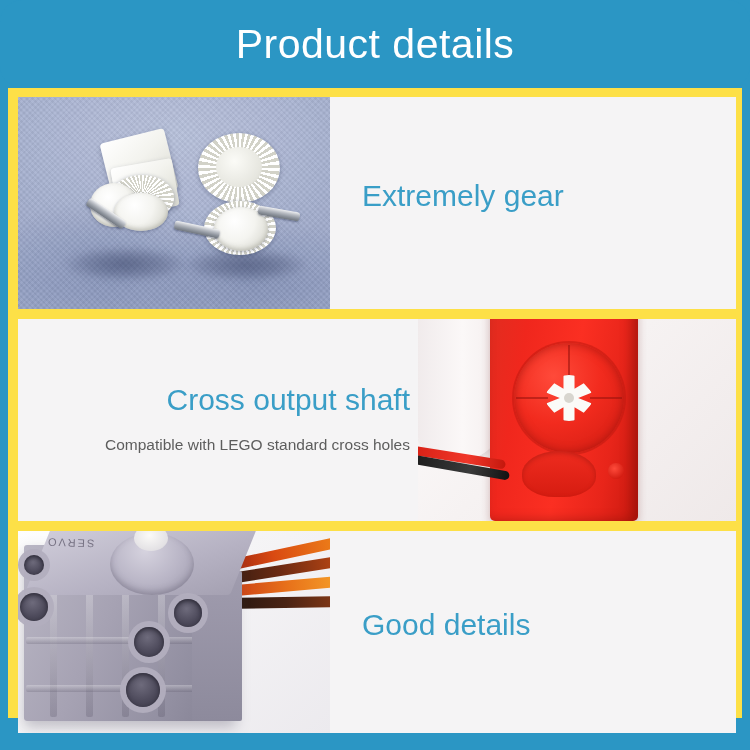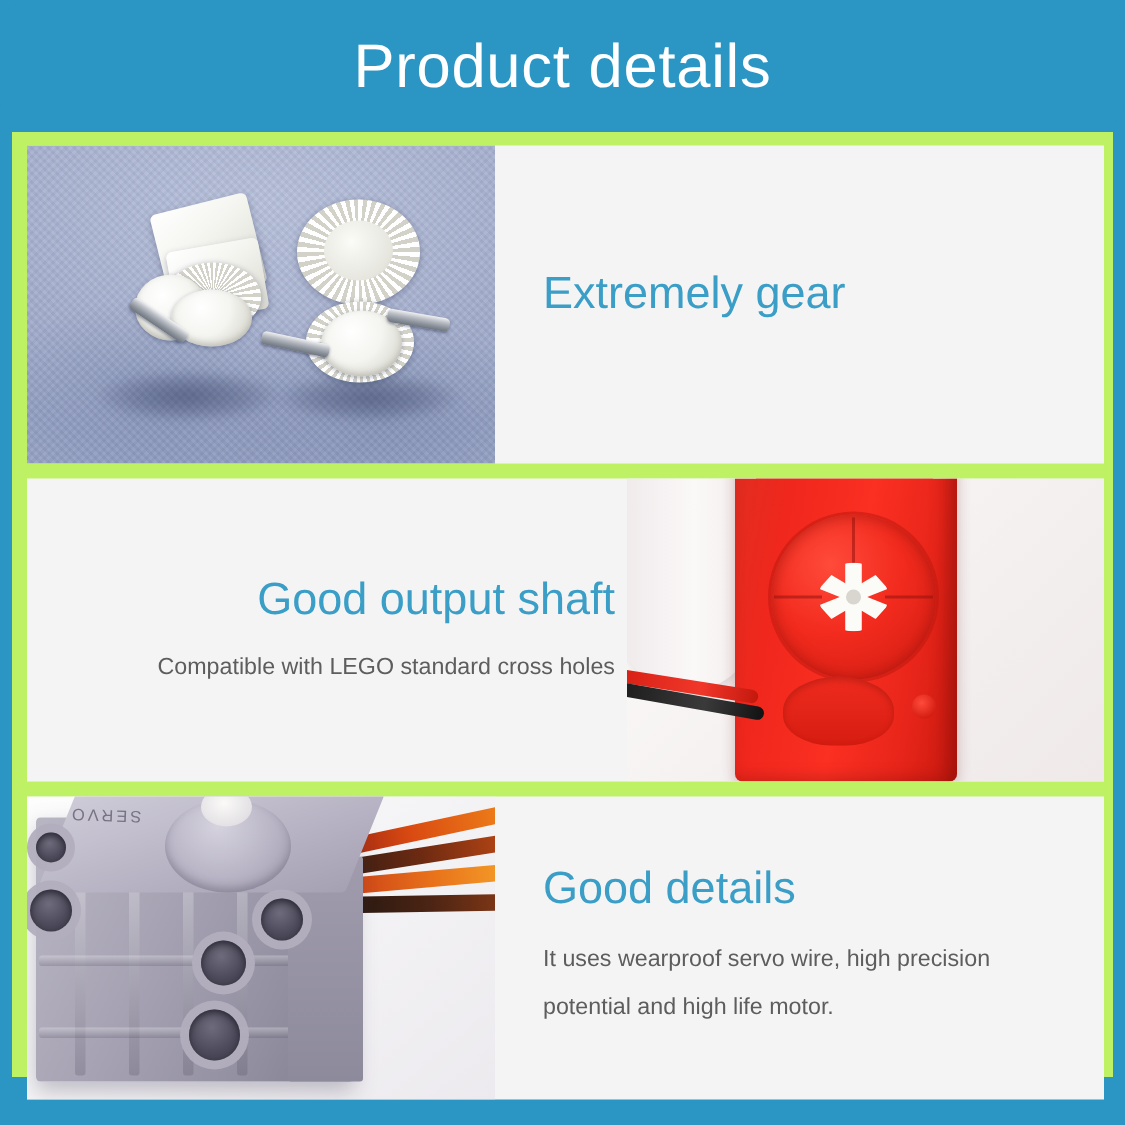--- a/index.html
+++ b/index.html
@@ -43,21 +43,21 @@
     line-height: 1;
   }
 
   
   .frame {
     position: absolute;
     left: 8px;
     top: 88px;
     width: 734px;
     height: 630px;
-    background: #bef264;
+    background: #fde047;
     box-sizing: border-box;
     padding: 9px 6px 9px 10px;
   }
 
   .rows {
     position: relative;
     width: 718px;
     height: 636px;
   }
 
@@ -398,21 +398,21 @@
         </div>
 
         <div class="text-col right-side">
           <h2 class="feature-title">Extremely gear</h2>
         </div>
       </div>
 
       <div class="row row-2">
 
         <div class="text-col left-side">
-          <h2 class="feature-title">Good output shaft</h2>
+          <h2 class="feature-title">Cross output shaft</h2>
           <p class="feature-body single">Compatible with LEGO standard cross holes</p>
         </div>
 
         <div class="photo photo-right">
           <div class="redservo-bg"></div>
           <div class="rs-tube"></div>
           <div class="rs-body-top"></div>
           <div class="rs-body"></div>
           <div class="rs-disc">
             <div class="rs-disc-line" style="left:54px; top:2px; width:2px; height:34px;"></div>
@@ -457,19 +457,18 @@
 
           <div class="gs-hole" style="left:2px; top:62px; width:28px; height:28px;"></div>
           <div class="gs-hole" style="left:6px; top:24px; width:20px; height:20px;"></div>
           <div class="gs-hole" style="left:116px; top:96px; width:30px; height:30px;"></div>
           <div class="gs-hole" style="left:156px; top:68px; width:28px; height:28px;"></div>
           <div class="gs-hole" style="left:108px; top:142px; width:34px; height:34px;"></div>
         </div>
 
         <div class="text-col right-side">
           <h2 class="feature-title">Good details</h2>
-          <p class="feature-body loose">It uses wearproof servo wire, high precision potential and high life motor.</p>
         </div>
       </div>
 
     </div>
   </div>
 </div>
 
 </body></html>

